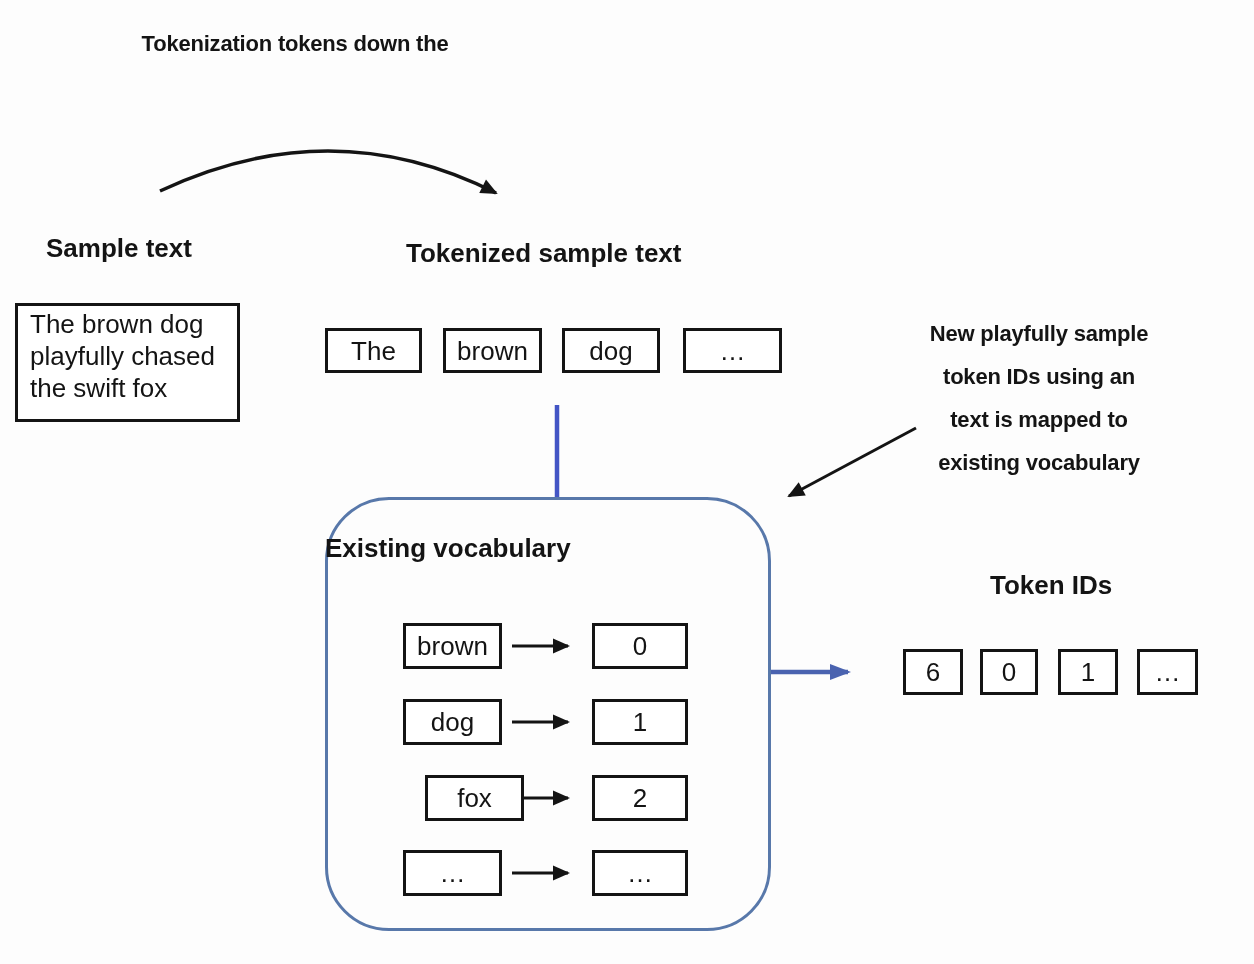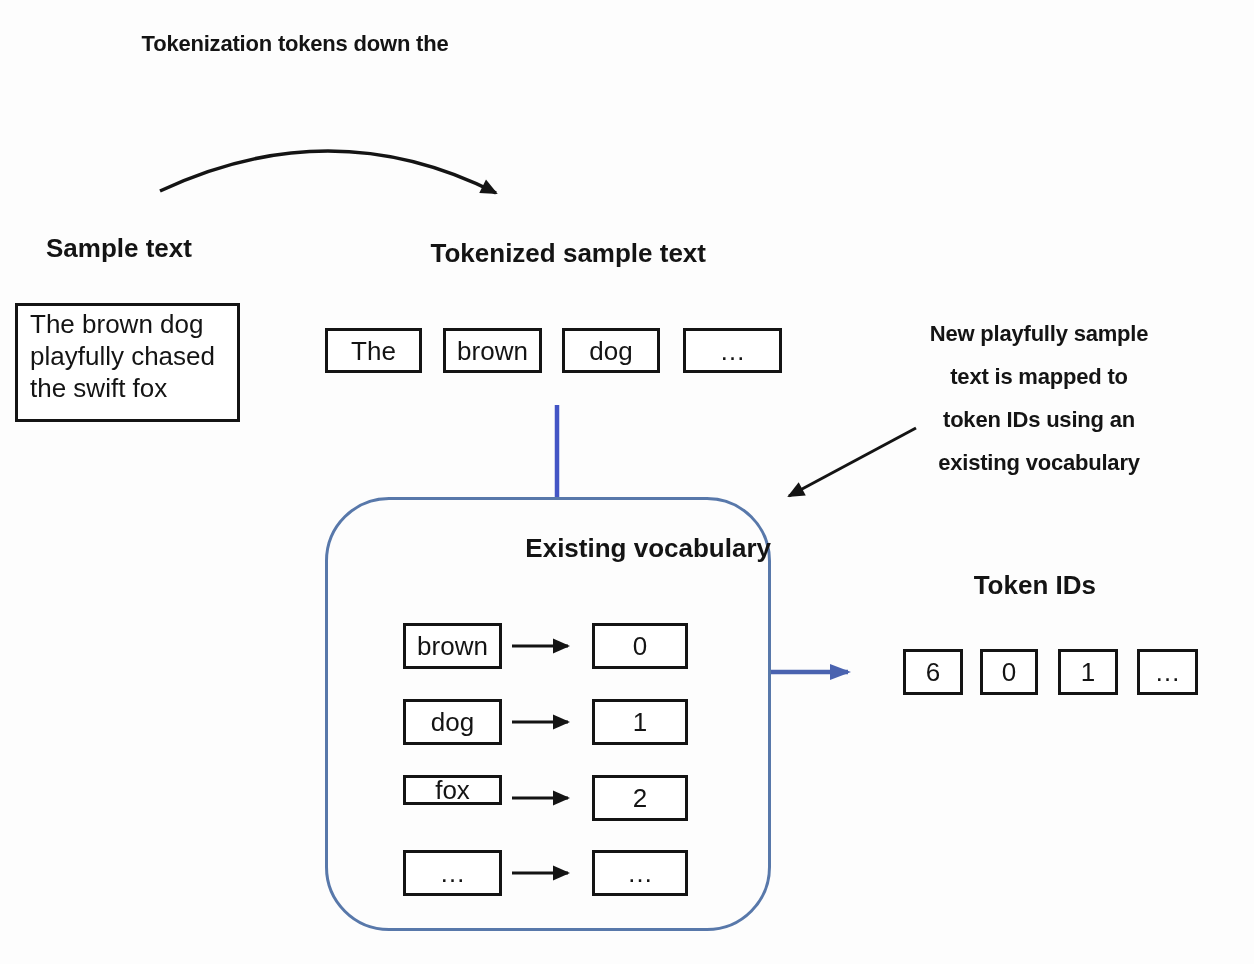--- a/index.html
+++ b/index.html
@@ -34,21 +34,21 @@
     text-align:center;
     letter-spacing:-0.2px;
     white-space:nowrap;
   }
   .heading{
     position:absolute;
     font-weight:bold;
     font-size:26px;
     white-space:nowrap;
   }
-  .heading.centered{text-align:right;}
+  .heading.centered{text-align:left;}
 
   .tbox{
     position:absolute;
     border:3px solid var(--ink);
     background:#fff;
     display:flex;
     align-items:center;
     justify-content:center;
     font-size:26px;
     line-height:1;
@@ -107,39 +107,39 @@
   <div class="sample-box">The brown dog playfully chased the swift fox</div>
 
   <div class="heading centered" style="left:406px;top:238px;width:300px;">Tokenized sample text</div>
   <div class="tbox" style="left:325px;top:328px;width:97px;height:45px;">The</div>
   <div class="tbox" style="left:443px;top:328px;width:99px;height:45px;">brown</div>
   <div class="tbox" style="left:562px;top:328px;width:98px;height:45px;">dog</div>
   <div class="tbox" style="left:683px;top:328px;width:99px;height:45px;">…</div>
 
   <div class="ann" style="left:889px;top:312px;width:300px;">
     <div>New playfully sample</div>
+    <div>token IDs using an</div>
     <div>text is mapped to</div>
-    <div>token IDs using an</div>
     <div>existing vocabulary</div>
   </div>
 
   <div class="vocab-panel"></div>
   <div class="heading centered" style="left:325px;top:533px;width:446px;">Existing vocabulary</div>
 
   <div class="tbox" style="left:403px;top:623px;width:99px;height:46px;">brown</div>
   <div class="tbox" style="left:592px;top:623px;width:96px;height:46px;">0</div>
 
   <div class="tbox" style="left:403px;top:699px;width:99px;height:46px;">dog</div>
   <div class="tbox" style="left:592px;top:699px;width:96px;height:46px;">1</div>
 
-  <div class="tbox" style="left:403px;top:775px;width:99px;height:30px;">fox</div>
+  <div class="tbox" style="left:425px;top:775px;width:99px;height:46px;">fox</div>
   <div class="tbox" style="left:592px;top:775px;width:96px;height:46px;">2</div>
 
   <div class="tbox" style="left:403px;top:850px;width:99px;height:46px;">…</div>
   <div class="tbox" style="left:592px;top:850px;width:96px;height:46px;">…</div>
 
-  <div class="heading centered" style="left:896px;top:570px;width:200px;">Token IDs</div>
+  <div class="heading centered" style="left:990px;top:570px;width:200px;">Token IDs</div>
   <div class="tbox" style="left:903px;top:649px;width:60px;height:46px;">6</div>
   <div class="tbox" style="left:980px;top:649px;width:58px;height:46px;">0</div>
   <div class="tbox" style="left:1058px;top:649px;width:60px;height:46px;">1</div>
   <div class="tbox" style="left:1137px;top:649px;width:61px;height:46px;">…</div>
 
 </div>
 
 </body></html>

